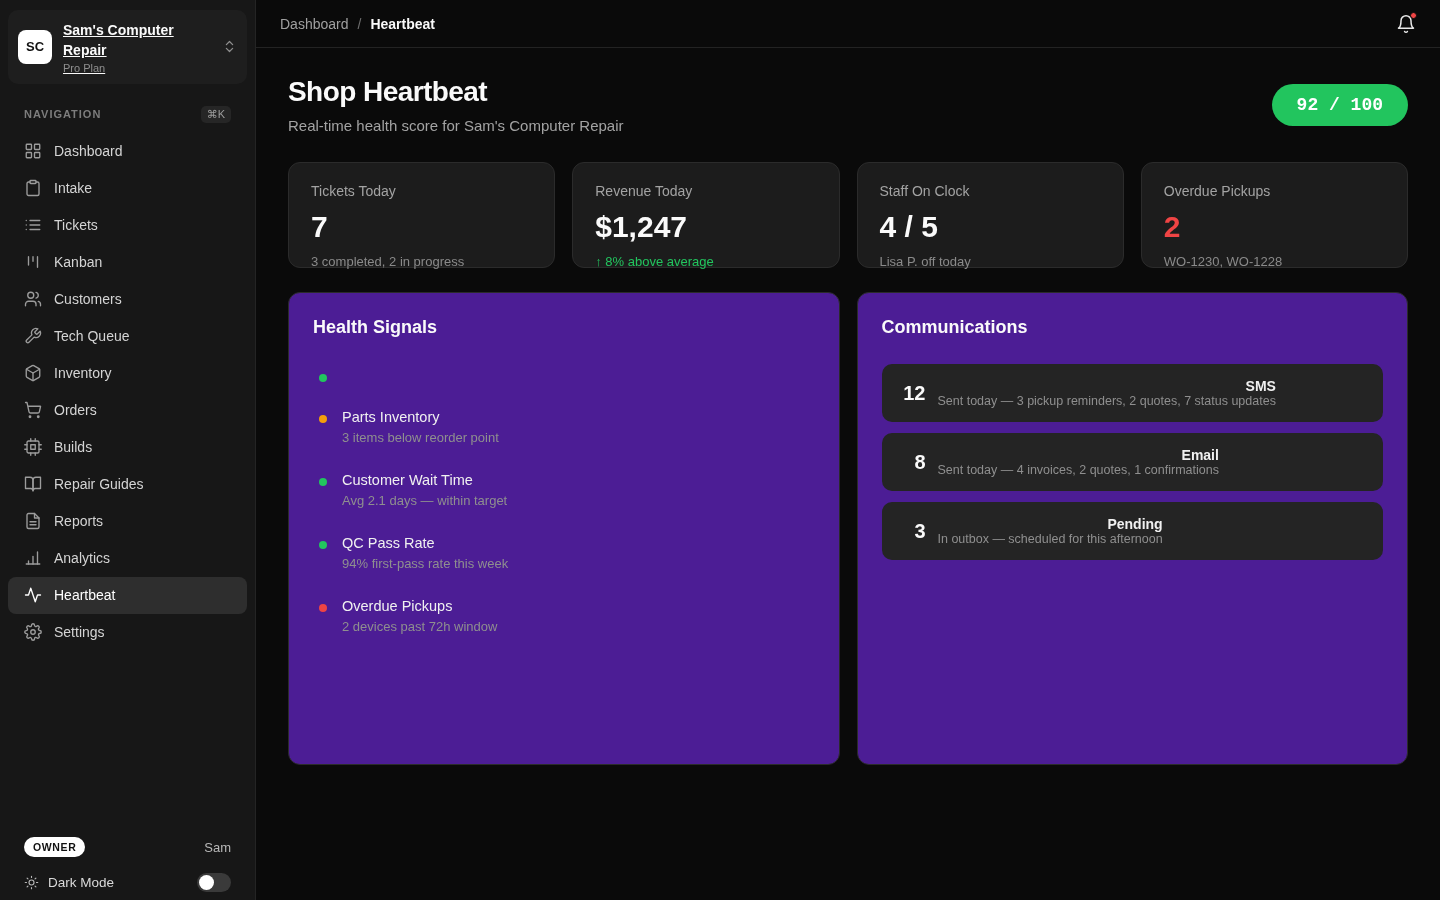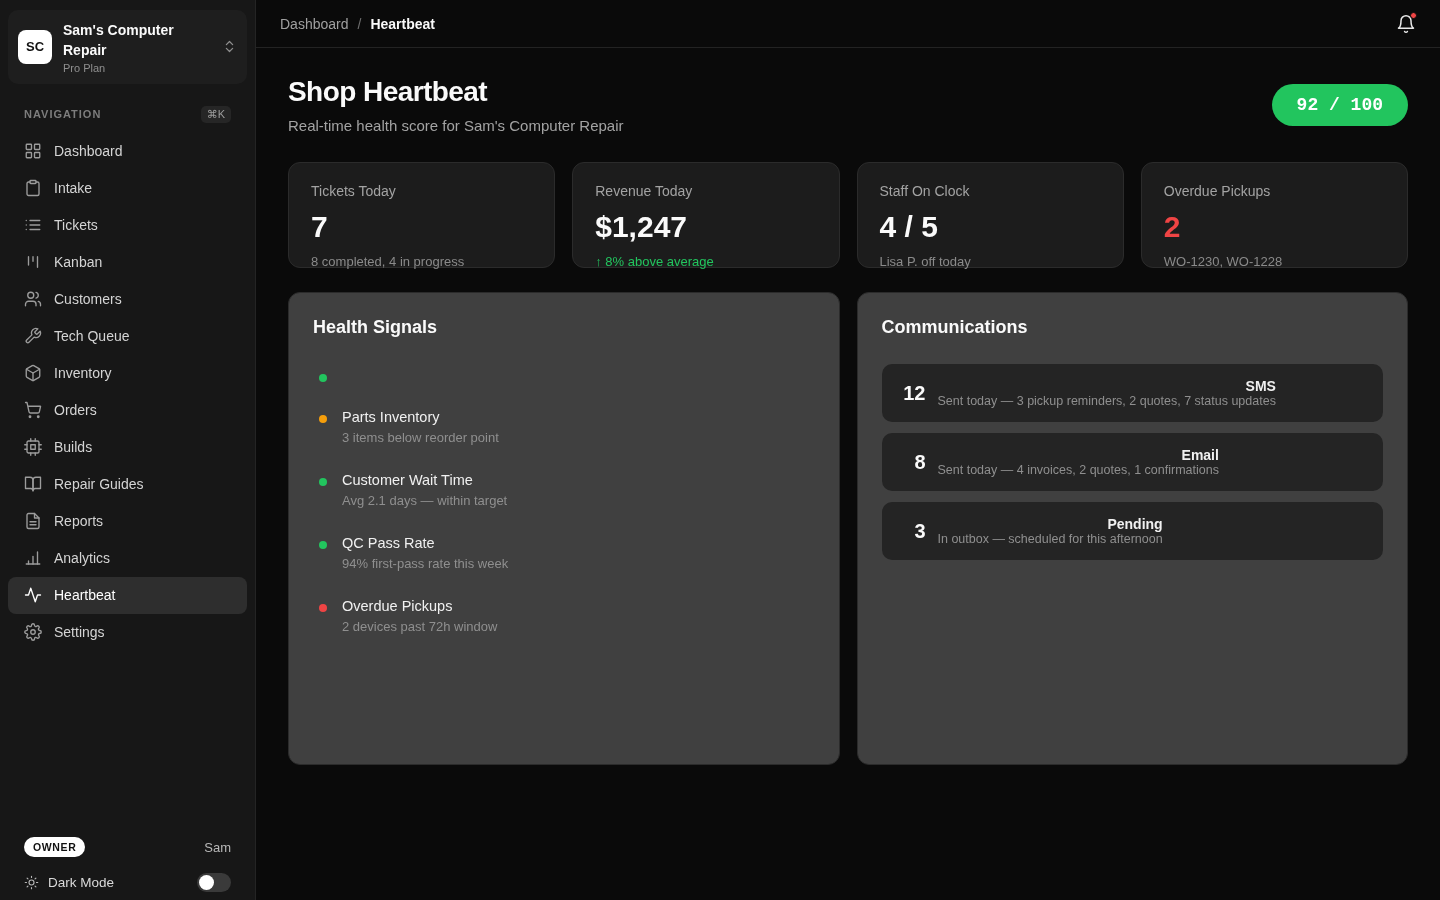--- a/index.html
+++ b/index.html
@@ -27,21 +27,21 @@
     display: flex; align-items: center; gap: 11px;
     cursor: pointer;
   }
   .ws-avatar {
     width: 34px; height: 34px; border-radius: 8px;
     background: #ffffff; color: #111111;
     font-size: 13px; font-weight: 700;
     display: flex; align-items: center; justify-content: center;
     flex: none;
   }
-  .ws-text { flex: 1; min-width: 0; }
+  .ws-text { flex: 1; min-width: 0; text-decoration: underline; }
   .ws-name { font-size: 14px; font-weight: 600; color: #fafafa; line-height: 1.45; }
   .ws-plan { font-size: 11px; color: #8f8f8f; margin-top: 1px; }
   .ws-chevron { color: #8f8f8f; flex: none; }
 
   .nav-header {
     margin: 16px 24px 6px 24px;
     display: flex; align-items: center; justify-content: space-between;
   }
   .nav-header-label {
     font-size: 11px; font-weight: 600; letter-spacing: 0.09em;
@@ -119,21 +119,21 @@
   }
   .stat-label { font-size: 14px; color: #a3a3a3; }
   .stat-value { font-size: 30px; font-weight: 700; margin-top: 11px; color: #fafafa; }
   .stat-detail { font-size: 13px; color: #8a8a8a; margin-top: 10px; }
 
   .panels {
     margin-top: 24px;
     display: grid; grid-template-columns: 1fr 1fr; gap: 17px;
   }
   .panel {
-    background: #404040; border: 1px solid #2b2b2b; border-radius: 12px;
+    background: #4c1d95; border: 1px solid #2b2b2b; border-radius: 12px;
     padding: 24px; height: 473px;
   }
   .panel-title { font-size: 18px; font-weight: 700; }
 
   .signals { margin-top: 30px; }
   .signal-item { display: flex; gap: 15px; padding-left: 6px; margin-bottom: 27px; }
   .signal-dot { width: 8px; height: 8px; border-radius: 50%; margin-top: 6px; flex: none; }
   .signal-title { font-size: 14.5px; font-weight: 500; color: #f0f0f0; }
   .signal-detail { font-size: 13px; color: #8f8f8f; margin-top: 5px; }
 
@@ -360,21 +360,21 @@
         <h1 class="page-title">Shop Heartbeat</h1>
         <div class="page-subtitle">Real-time health score for Sam's Computer Repair</div>
       </div>
       <div class="score-pill" style="background-color: rgb(34, 197, 94); font-family: Liberation Mono, monospace;">92 / 100</div>
     </div>
 
     <div class="stats-row">
       <div class="stat-card">
         <div class="stat-label">Tickets Today</div>
         <div class="stat-value">7</div>
-        <div class="stat-detail">8 completed, 4 in progress</div>
+        <div class="stat-detail">3 completed, 2 in progress</div>
       </div>
       <div class="stat-card">
         <div class="stat-label">Revenue Today</div>
         <div class="stat-value">$1,247</div>
         <div class="stat-detail" style="color: rgb(34, 197, 94);">↑ 8% above average</div>
       </div>
       <div class="stat-card">
         <div class="stat-label">Staff On Clock</div>
         <div class="stat-value">4 / 5</div>
         <div class="stat-detail">Lisa P. off today</div>

